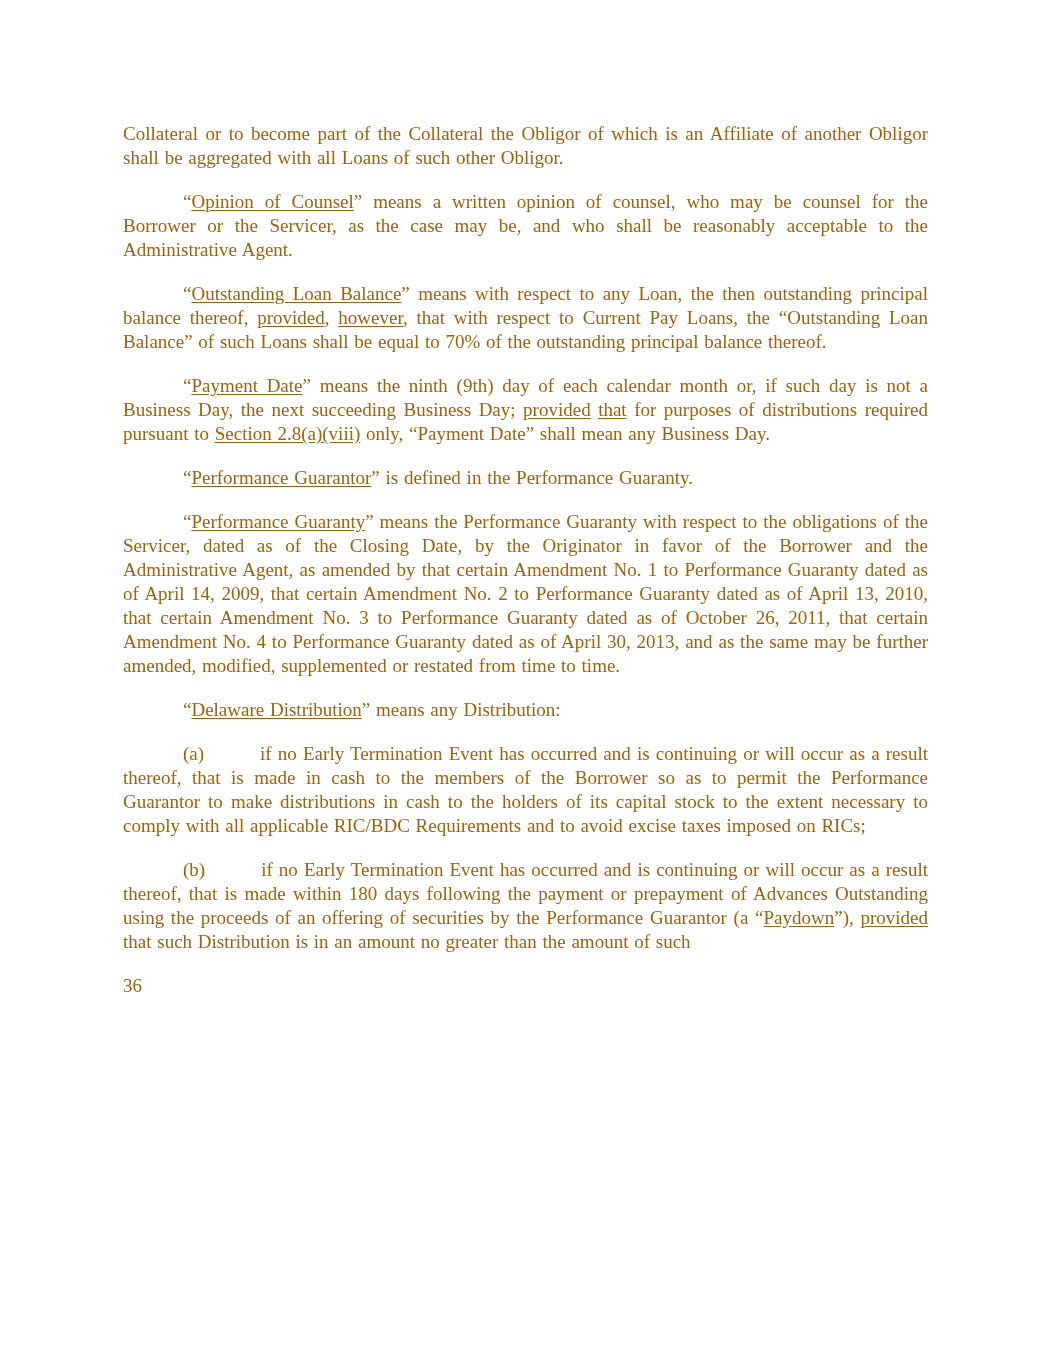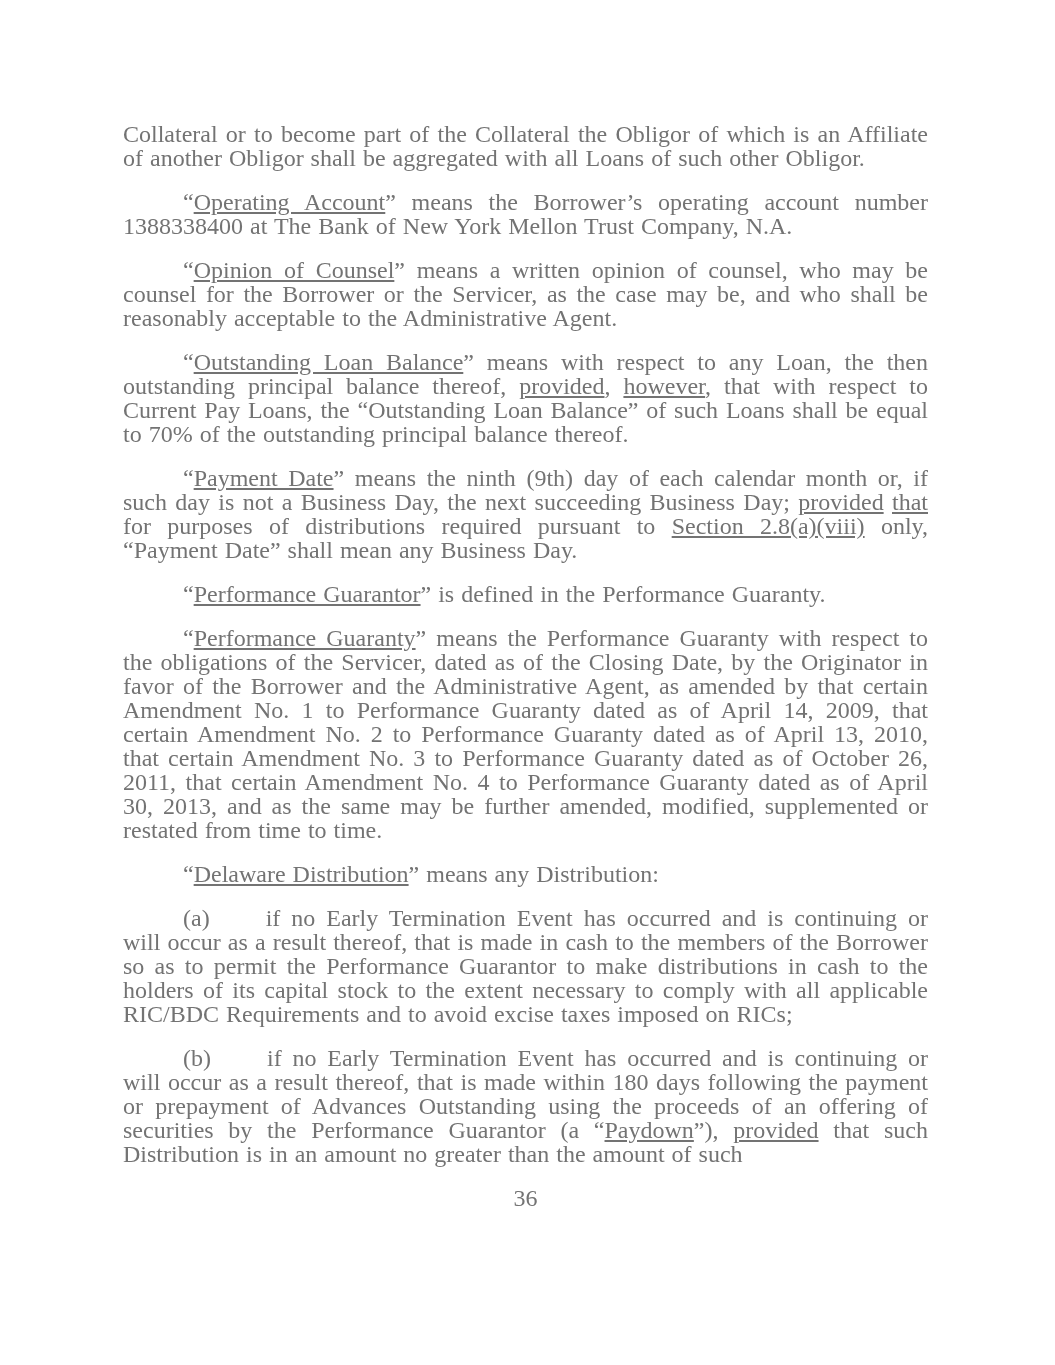--- a/index.html
+++ b/index.html
@@ -8,23 +8,23 @@
     background: #ffffff;
   }
   .page {
     position: relative;
     width: 1055px;
     height: 1365px;
     box-sizing: border-box;
     background: #ffffff;
     padding: 122px 127px 0 123px;
     font-family: "Liberation Serif", "DejaVu Serif", serif;
-    font-size: 24px;
+    font-size: 19px;
     line-height: 24px;
-    color: #737373;
+    color: #a16207;
     overflow: hidden;
   }
   .doc-body {
     width: 100%;
   }
   .para {
     margin: 0 0 20px 0;
     text-align: justify;
     word-spacing: 1px;
   }
@@ -33,32 +33,30 @@
   }
   .u {
     text-decoration: underline;
     text-underline-offset: 2px;
   }
   .tab {
     display: inline-block;
     width: 56px;
   }
   .page-number {
-    text-align: center;
     margin-top: 0;
     line-height: 24px;
   }
 </style>
 </head>
 <body>
 
 <div class="page">
   <div class="doc-body">
       <p class="para"><span>Collateral or to become part of the Collateral the Obligor of which is an Affiliate of another Obligor shall be aggregated with all Loans of such other Obligor.</span></p>
-      <p class="para indent"><span>“</span><span class="u">Operating Account</span><span>” means the Borrower’s operating account number 1388338400 at The Bank of New York Mellon Trust Company, N.A.</span></p>
       <p class="para indent"><span>“</span><span class="u">Opinion of Counsel</span><span>” means a written opinion of counsel, who may be counsel for the Borrower or the Servicer, as the case may be, and who shall be reasonably acceptable to the Administrative Agent.</span></p>
       <p class="para indent"><span> “</span><span class="u">Outstanding Loan Balance</span><span>” means with respect to any Loan, the then outstanding principal balance thereof, </span><span class="u">provided</span><span>, </span><span class="u">however</span><span>, that with respect to Current Pay Loans, the “Outstanding Loan Balance” of such Loans shall be equal to 70% of the outstanding principal balance thereof.</span></p>
       <p class="para indent"><span>“</span><span class="u">Payment Date</span><span>” means the ninth (9th) day of each calendar month or, if such day is not a Business Day, the next succeeding Business Day; </span><span class="u">provided</span><span> </span><span class="u">that</span><span> for purposes of distributions required pursuant to </span><span class="u">Section 2.8(a)(viii)</span><span> only, “Payment Date” shall mean any Business Day.</span></p>
       <p class="para indent"><span>“</span><span class="u">Performance Guarantor</span><span>” is defined in the Performance Guaranty.</span></p>
       <p class="para indent"><span>“</span><span class="u">Performance Guaranty</span><span>” means the Performance Guaranty with respect to the obligations of the Servicer, dated as of the Closing Date, by the Originator in favor of the Borrower and the Administrative Agent, as amended by that certain Amendment No. 1 to Performance Guaranty dated as of April 14, 2009, that certain Amendment No. 2 to Performance Guaranty dated as of April 13, 2010, that certain Amendment No. 3 to Performance Guaranty dated as of October 26, 2011, that certain Amendment No. 4 to Performance Guaranty dated as of April 30, 2013, and as the same may be further amended, modified, supplemented or restated from time to time.</span></p>
       <p class="para indent"><span>“</span><span class="u">Delaware Distribution</span><span>” means any Distribution:</span></p>
       <p class="para indent"><span>(a)</span><span class="tab"></span><span>if no Early Termination Event has occurred and is continuing or will occur as a result thereof, that is made in cash to the members of the Borrower so as to permit the Performance Guarantor to make distributions in cash to the holders of its capital stock to the extent necessary to comply with all applicable RIC/BDC Requirements and to avoid excise taxes imposed on RICs;</span></p>
       <p class="para indent"><span>(b)</span><span class="tab"></span><span>if no Early Termination Event has occurred and is continuing or will occur as a result thereof, that is made within 180 days following the payment or prepayment of Advances Outstanding using the proceeds of an offering of securities by the Performance Guarantor (a “</span><span class="u">Paydown</span><span>”), </span><span class="u">provided</span><span> that such Distribution is in an amount no greater than the amount of such</span></p>
     </div>
   <div class="page-number">36</div>

